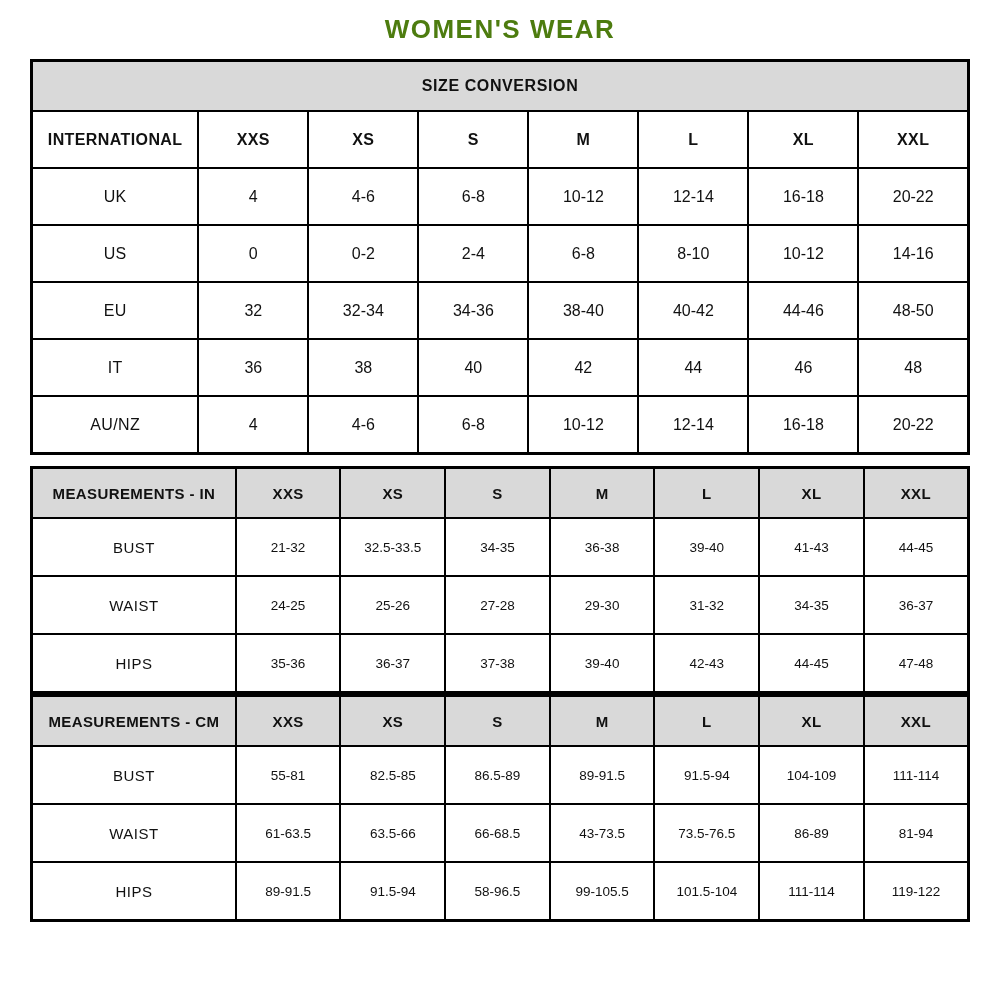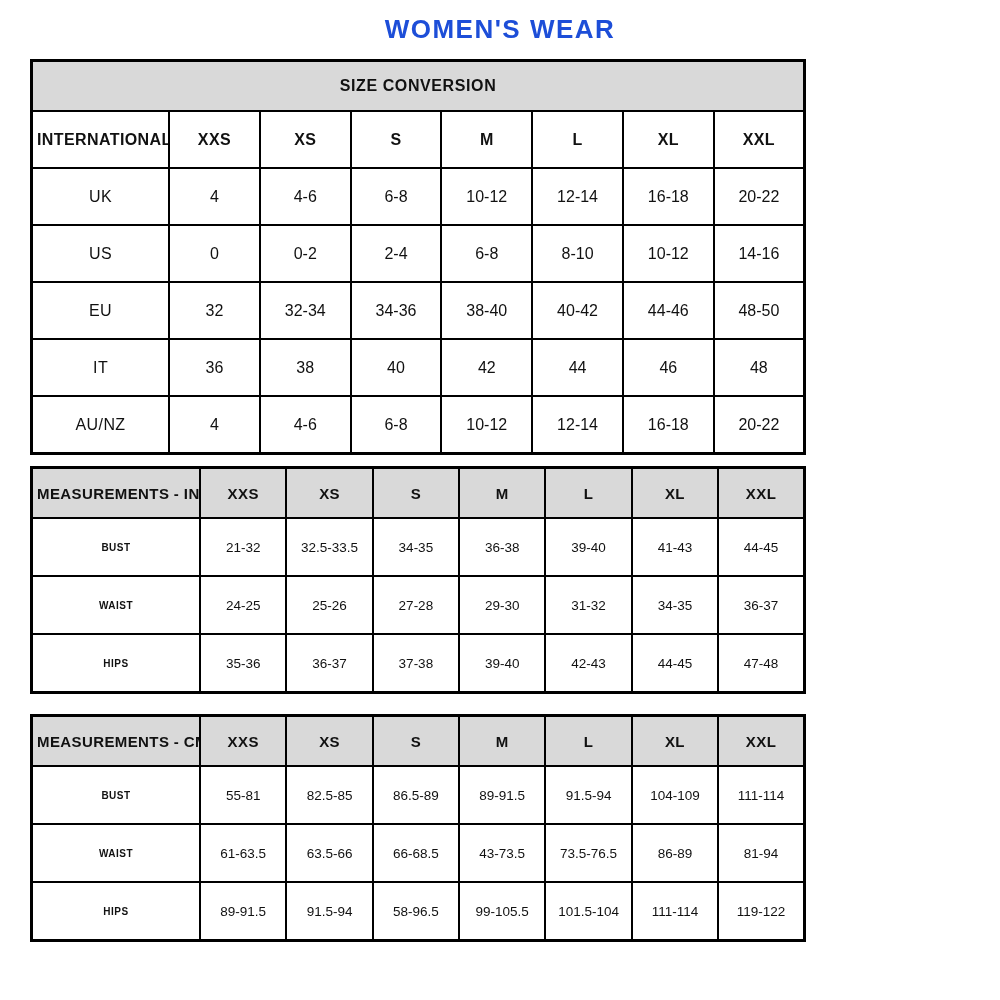--- a/index.html
+++ b/index.html
@@ -16,24 +16,24 @@
     box-sizing: border-box;
     width: 1000px;
     padding: 8px 30px 0 30px;
   }
   h1.page-title {
     margin: 6px 0 14px 0;
     text-align: center;
     font-size: 26px;
     font-weight: 700;
     letter-spacing: 1.5px;
-    color: #1d4ed8;
+    color: #4d7c0f;
   }
   table.tbl {
-    width: 776px;
+    width: 940px;
     border-collapse: collapse;
     table-layout: fixed;
     border: 3px solid var(--border-color, #000);
   }
   table.tbl td {
     border: 2px solid var(--border-color, #000);
     text-align: center;
     vertical-align: middle;
     padding: 0 4px;
     overflow: hidden;
@@ -45,32 +45,32 @@
   table.sc tr.banner-row td {
     background: var(--header-bg, #d9d9d9);
     font-weight: 700;
     font-size: 16px;
     letter-spacing: 0.6px;
     height: 48px;
   }
   table.sc tr.header-row td { font-weight: 600; letter-spacing: 0.4px; margin-top: 33px; }
   table.sc td.row-label { font-weight: 400; letter-spacing: 0.4px; }
   
-  table.meas { margin-bottom: 20px; }
+  table.meas { margin-bottom: 0; }
   table.meas td { font-size: 13.5px; height: 56px; }
   table.meas tr.header-row td {
     background: var(--header-bg, #d9d9d9);
     font-weight: 700;
     font-size: 15px;
     letter-spacing: 0.4px;
     height: 48px;
   }
   table.meas td.row-label {
-    font-weight: 700;
-    font-size: 10px;
+    font-weight: 400;
+    font-size: 15px;
     letter-spacing: 0.5px;
   }
   
   col.c0-sc  { width: 17.8%; }
   col.c-sc   { width: 11.742%; }
   col.c0-ms  { width: 21.8%; }
   col.c-ms   { width: 11.17%; }
 </style>
 </head>
 <body>

